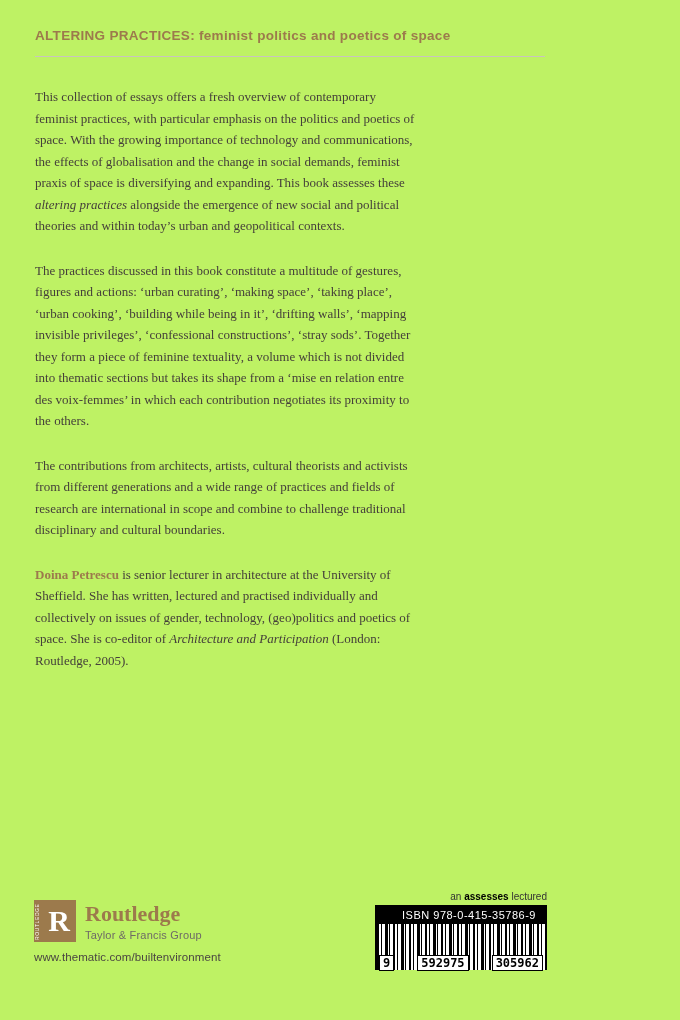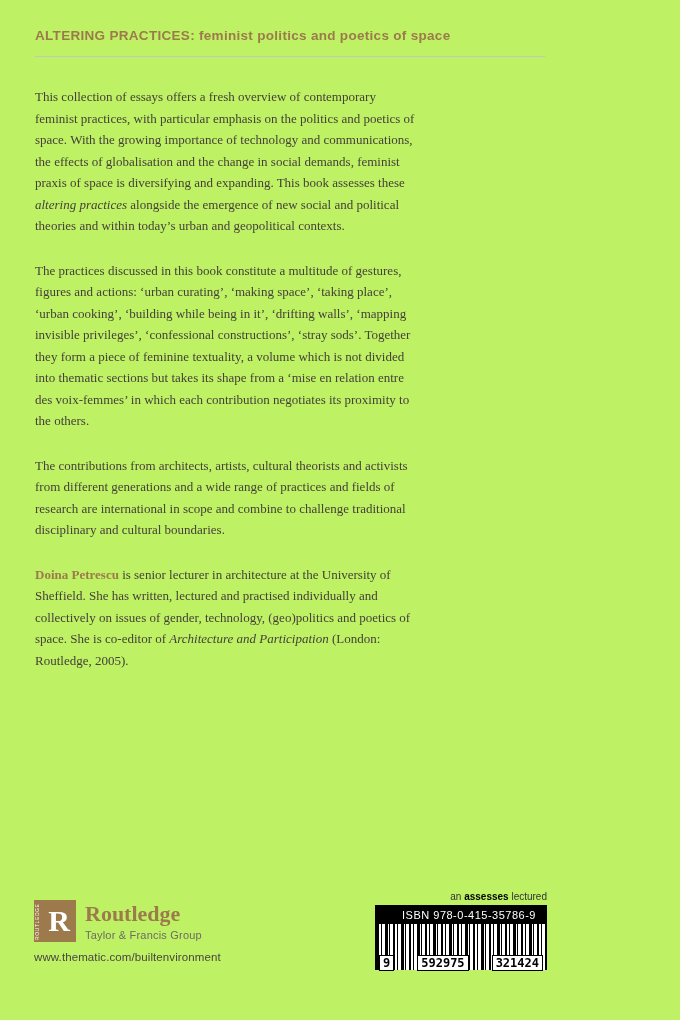--- a/index.html
+++ b/index.html
@@ -132,17 +132,17 @@
     <div class="publisher-url">www.thematic.com/builtenvironment</div>
   </div>
 
   <div class="barcode-block">
     <div class="informa-line"><span>an </span><span class="informa-brand">assesses</span><span> lectured</span></div>
     <div class="isbn-bar">ISBN 978-0-415-35786-9</div>
     <div class="bars"></div>
     <div class="digits-row">
       <span class="digit-box">9</span>
       <span class="digit-box">592975</span>
-      <span class="digit-box">321424</span>
+      <span class="digit-box">305962</span>
     </div>
   </div>
 
 </div>
 
 </body></html>

